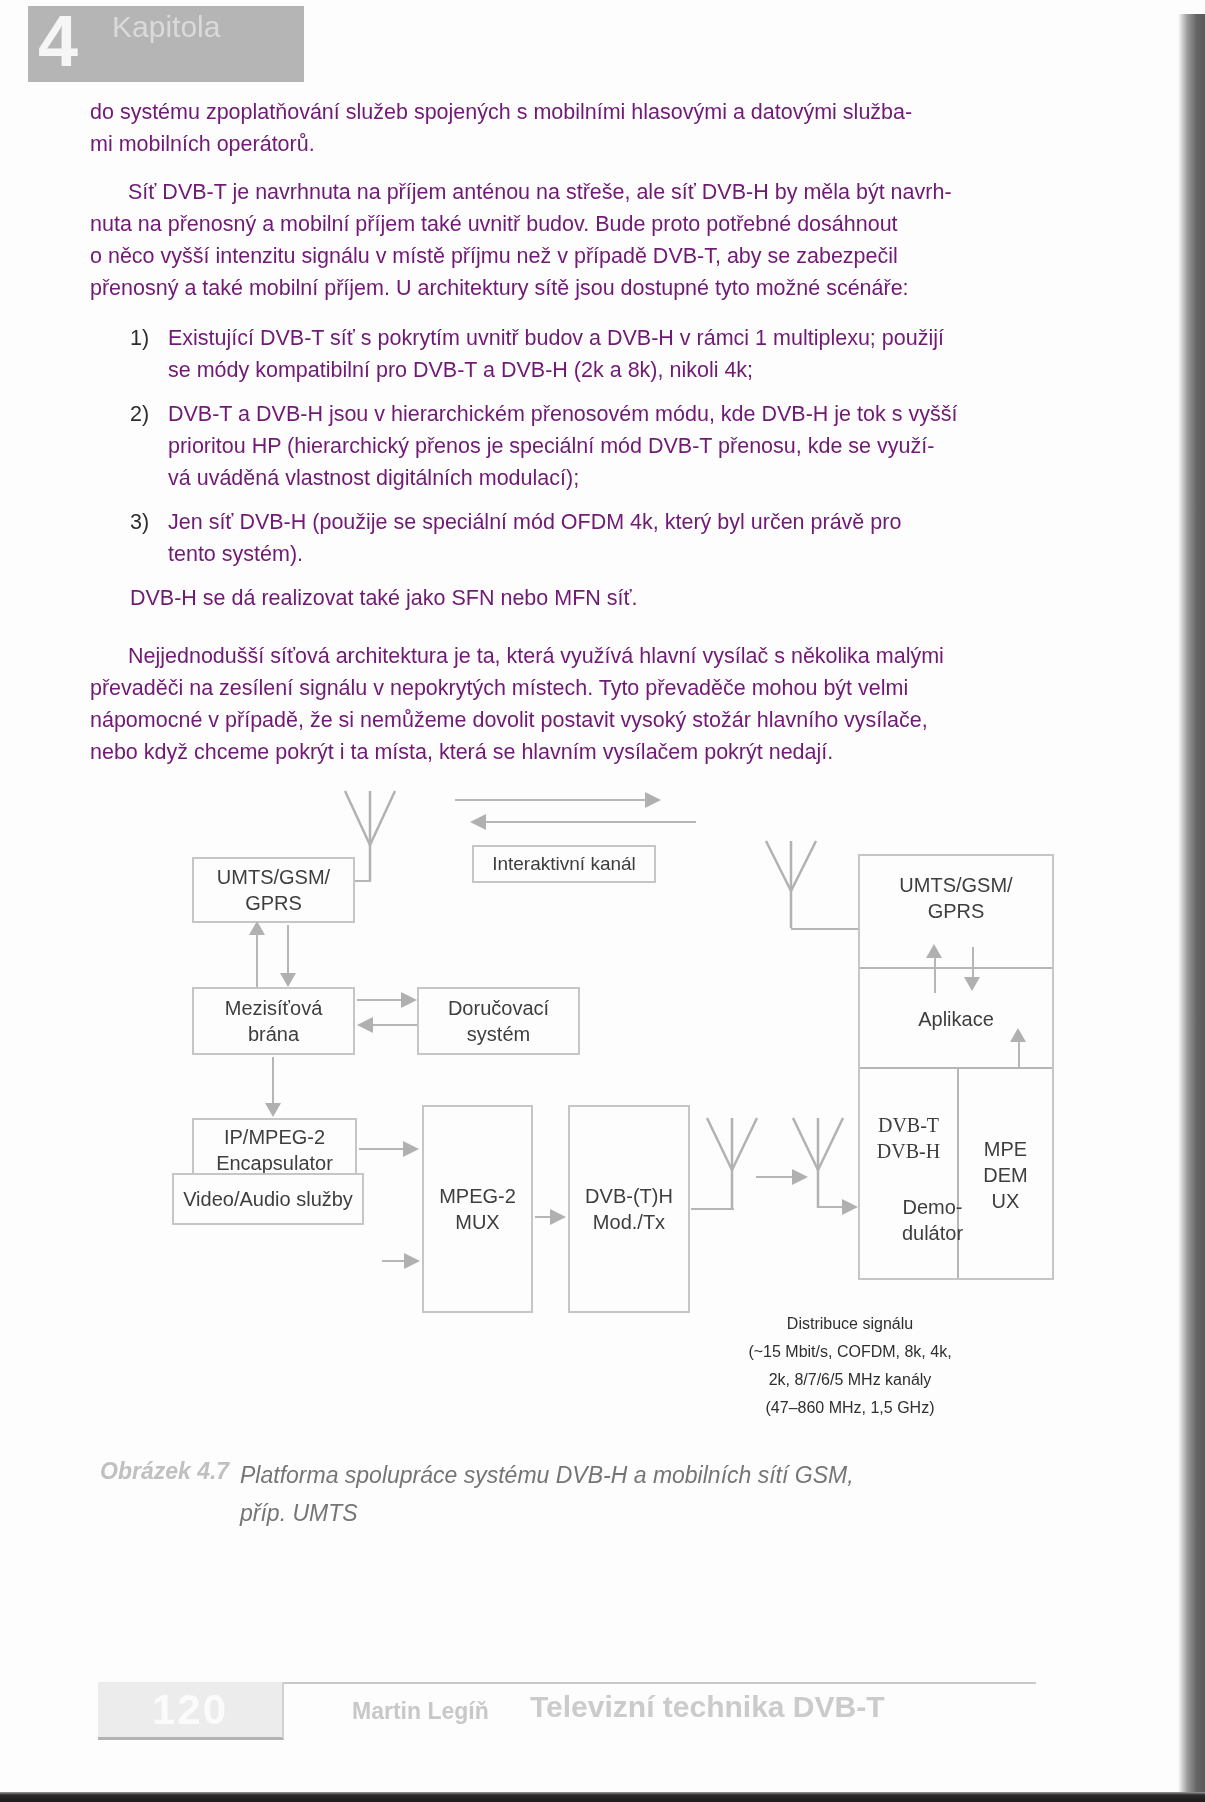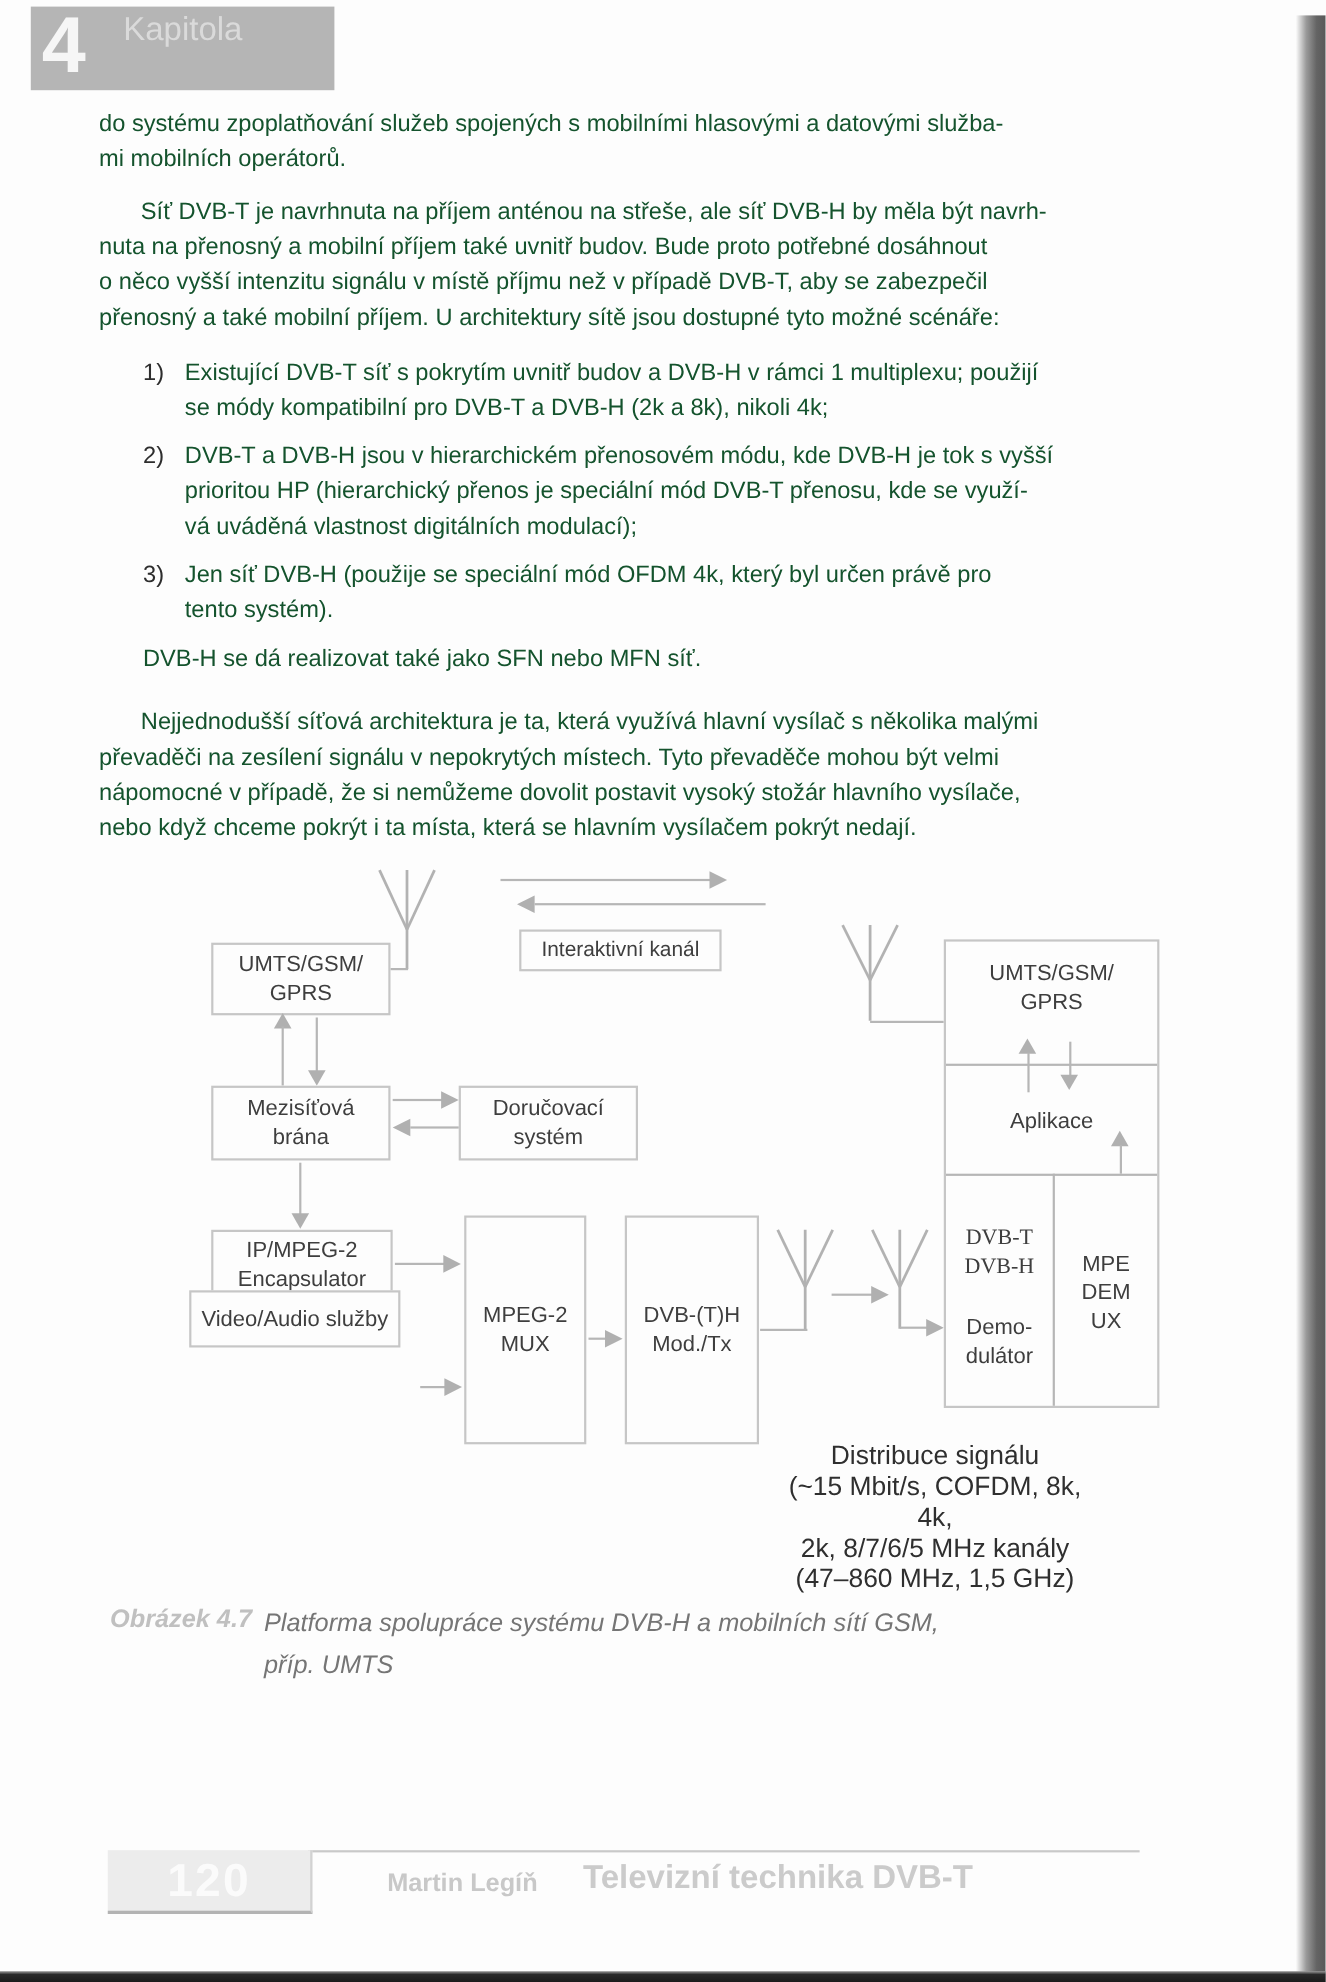--- a/index.html
+++ b/index.html
@@ -7,21 +7,21 @@
     width:1205px;height:1802px;position:relative;overflow:hidden;
     background:#fdfdfd;
     font-family:"Liberation Sans", sans-serif;
   }
   
   .chapter-band{position:absolute;left:28px;top:6px;width:276px;height:76px;background:#b5b5b5;}
   .chapter-num{position:absolute;left:10px;top:-8px;font-size:72px;font-weight:bold;color:#f6f6f6;line-height:86px;}
   .chapter-label{position:absolute;left:84px;top:4px;font-size:30px;color:#dadada;}
   
   .textcol{position:absolute;left:90px;top:96px;width:935px;}
-  .para{white-space:pre-line;font-size:21.5px;line-height:32px;color:#14532d;margin:0;}
+  .para{white-space:pre-line;font-size:21.5px;line-height:32px;color:#701a75;margin:0;}
   .para.indent{text-indent:38px;}
   .olist{margin-top:18px;}
   .li{position:relative;padding-left:78px;margin:0;}
   .li + .li{margin-top:12px;}
   .li .num{position:absolute;left:40px;top:0;font-size:21.5px;line-height:32px;color:#2d2d2d;}
   .subline{margin-left:40px;margin-top:12px;}
   .mt16{margin-top:16px;} .mt26{margin-top:26px;}
   
   .dbox{position:absolute;box-sizing:border-box;border:2px solid #c6c6c6;background:#fdfdfd;
     display:flex;align-items:center;justify-content:center;text-align:center;
@@ -31,21 +31,21 @@
   .ah{position:absolute;width:0;height:0;}
   .ah-r{border-top:8px solid transparent;border-bottom:8px solid transparent;border-left:16px solid #b0b0b0;}
   .ah-l{border-top:8px solid transparent;border-bottom:8px solid transparent;border-right:16px solid #b0b0b0;}
   .ah-u{border-left:8px solid transparent;border-right:8px solid transparent;border-bottom:14px solid #b0b0b0;}
   .ah-d{border-left:8px solid transparent;border-right:8px solid transparent;border-top:14px solid #b0b0b0;}
   .ant{position:absolute;}
   .rcol{position:absolute;left:858px;top:854px;width:196px;height:426px;box-sizing:border-box;
     border:2px solid #c6c6c6;background:#fdfdfd;}
   .rlabel{position:absolute;text-align:center;white-space:pre-line;color:#3e3e3e;font-size:20px;line-height:26px;}
   .note{position:absolute;left:700px;top:1310px;width:300px;text-align:center;
-    white-space:pre-line;font-size:24px;line-height:28px;color:#2f2f2f;}
+    white-space:pre-line;font-size:16px;line-height:28px;color:#2f2f2f;}
   
   .cap-label{position:absolute;left:100px;top:1458px;font-size:23px;font-style:italic;font-weight:bold;color:#c0c0c0;}
   .cap-text{position:absolute;left:240px;top:1456px;width:680px;font-size:23px;font-style:italic;
     color:#757575;white-space:pre-line;line-height:38px;}
   
   .foot-line{position:absolute;left:280px;top:1682px;width:756px;height:2px;background:#c9c9c9;}
   .foot-box{position:absolute;left:98px;top:1682px;width:184px;height:55px;background:#ececec;
     border-bottom:3px solid #b3b3b3;border-right:2px solid #d2d2d2;
     display:flex;align-items:center;justify-content:center;}
   .foot-num{font-size:42px;font-weight:bold;color:#fbfbfb;letter-spacing:2px;}
@@ -171,21 +171,21 @@
 
 <div class="rcol">
   <div class="rlabel" style="left:0;top:16px;width:192px;">UMTS/GSM/
 GPRS</div>
   <div class="hline" style="left:0;top:111px;width:192px;"></div>
   <div class="rlabel" style="left:0;top:150px;width:192px;">Aplikace</div>
   <div class="hline" style="left:0;top:211px;width:192px;"></div>
   <div class="vline" style="left:97px;top:211px;height:211px;"></div>
   <div class="rlabel" style="left:0;top:256px;width:97px;font-family:Liberation Serif, serif;">DVB-T
 DVB-H</div>
-  <div class="rlabel" style="left:0;top:338px;width:97px;">Demo-
+  <div class="rlabel" style="left:0;top:338px;width:97px;padding-left:24px;">Demo-
 dulátor</div>
   <div class="rlabel" style="left:99px;top:280px;width:93px;">MPE
 DEM
 UX</div>
   <div class="ah ah-u" style="left:66px;top:88px;"></div>
   <div class="vline" style="left:74px;top:101px;height:36px;"></div>
   <div class="vline" style="left:112px;top:91px;height:32px;"></div>
   <div class="ah ah-d" style="left:104px;top:121px;"></div>
   <div class="ah ah-u" style="left:150px;top:172px;"></div>
   <div class="vline" style="left:158px;top:185px;height:26px;"></div>

